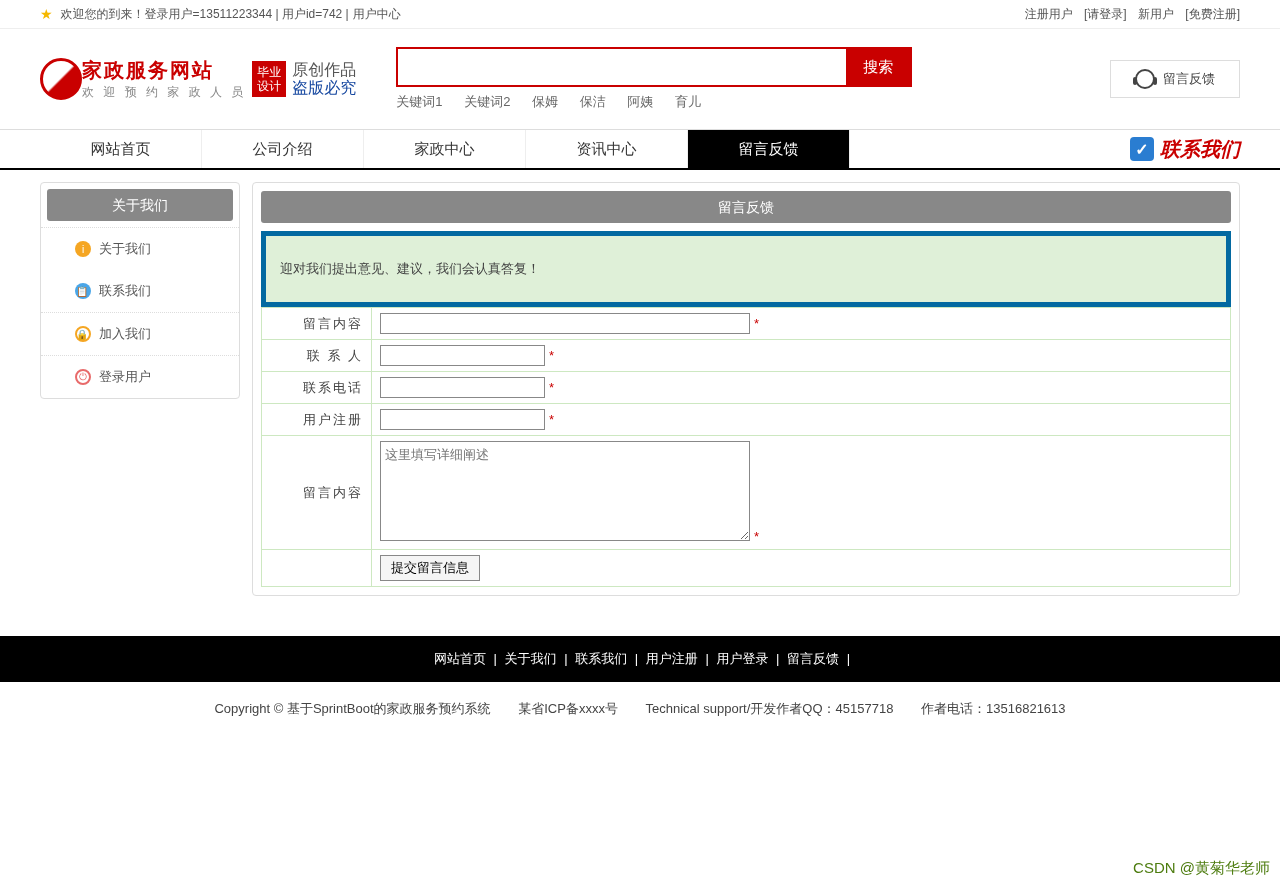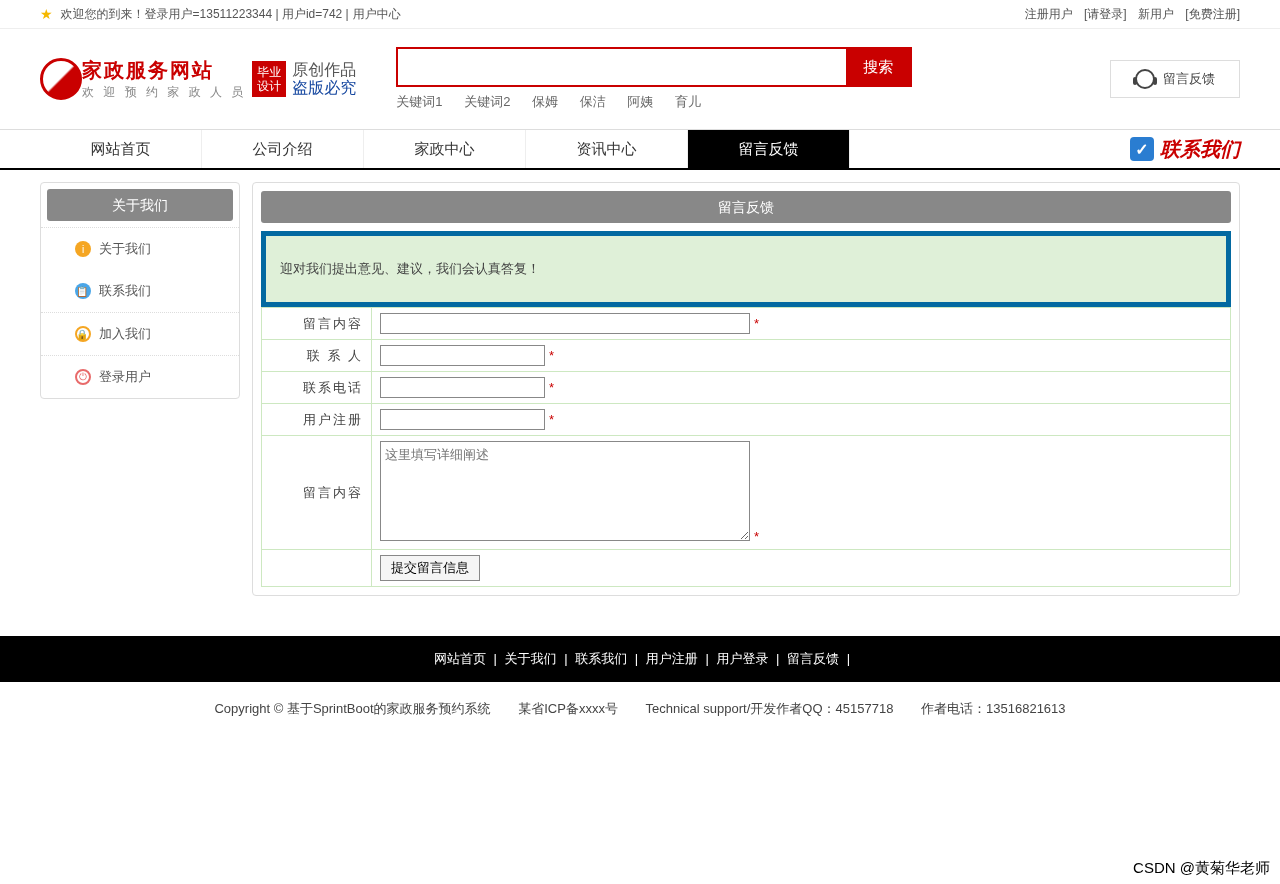--- a/index.html
+++ b/index.html
@@ -56,21 +56,21 @@
 .form-tbl td.lab{width:110px;text-align:right;color:#444;letter-spacing:2px}
 .form-tbl input[type=text]{border:1px solid #888;padding:2px 4px;font-size:13px}
 .w-l{width:370px}.w-m{width:165px}
 .form-tbl textarea{width:370px;height:100px;border:1px solid #888;padding:4px;font-size:13px;resize:both}
 .req{color:#c90000;margin-left:4px}
 .submit{border:1px solid #888;background:#f5f5f5;padding:3px 10px;font-size:13px;cursor:pointer}
 .fnav{background:#000;color:#fff;text-align:center;padding:14px 0;margin-top:10px}
 .fnav a{color:#fff;text-decoration:none;margin:0 4px}
 .copy{text-align:center;color:#444;padding:18px 0;font-size:13px}
 .copy span{margin:5px 12px}
-.watermark{position:fixed;right:10px;bottom:6px;color:#000000;font-size:15px}
+.watermark{position:fixed;right:10px;bottom:6px;color:#4d7c0f;font-size:15px}
 </style>
 </head>
 <body>
 
 <div class="topbar">
   <div class="wrap">
     <div class="left">
       <span class="star">★</span>
       <span>欢迎您的到来！登录用户=13511223344 | 用户id=742 | </span>
       <a href="#">用户中心</a>

